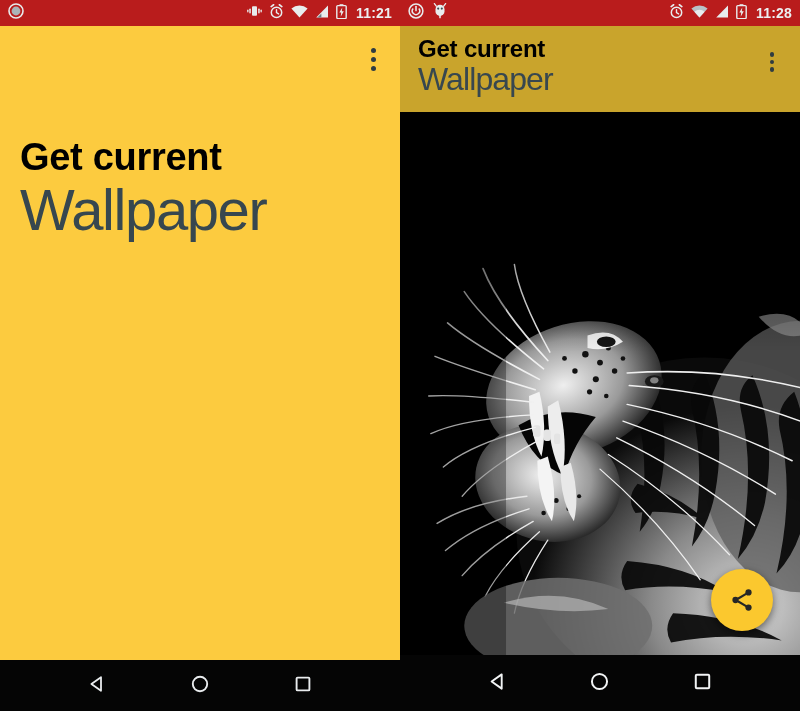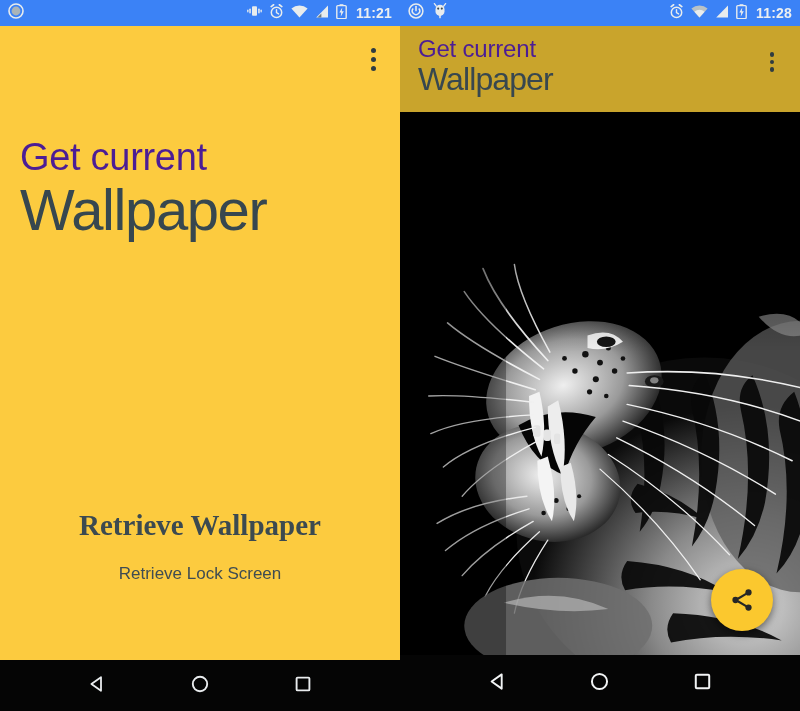--- a/index.html
+++ b/index.html
@@ -24,21 +24,21 @@
     height: 711px;
     overflow: hidden;
     display: flex;
     flex-direction: column;
   }
 
   
   .statusbar {
     height: 26px;
     flex: 0 0 26px;
-    background: #3b82f6;
+    background: #b91c1c;
     display: flex;
     align-items: center;
     padding: 0 8px;
     box-sizing: border-box;
     color: #e8eced;
   }
   .sb-left {
     display: flex;
     align-items: center;
     gap: 9px;
@@ -85,22 +85,22 @@
     height: 5px;
     border-radius: 50%;
     background: #2f3c42;
   }
   .left-heading {
     margin-top: 112px;
     padding-left: 20px;
   }
   .heading-light {
     font-size: 38px;
-    font-weight: 400;
-    color: #4c1d95;
+    font-weight: 700;
+    color: #000000;
     line-height: 1.05;
     letter-spacing: -0.3px;
   }
   .heading-bold {
     font-size: 58px;
     font-weight: normal;
     color: #37474F;
     line-height: 1.05;
     letter-spacing: -1.4px;
     margin-top: 2px;
@@ -275,24 +275,20 @@
         <i></i>
         <i></i>
         <i></i>
       </div>
 
       <div class="left-heading">
         <div class="heading-light">Get current</div>
         <div class="heading-bold">Wallpaper</div>
       </div>
 
-      <div class="left-actions">
-        <button class="btn-primary">Retrieve Wallpaper</button>
-        <button class="btn-secondary">Retrieve Lock Screen</button>
-      </div>
 
     </div>
 
     <div class="navbar">
       <button class="nav-btn">
         <span>
           <svg width="20" height="20" viewBox="0 0 20 20">
             <path d="M14 3.2 L4.4 10 L14 16.8 Z" fill="none" stroke="#e9ecee" stroke-width="1.8" stroke-linejoin="round"></path>
           </svg>
         </span>

